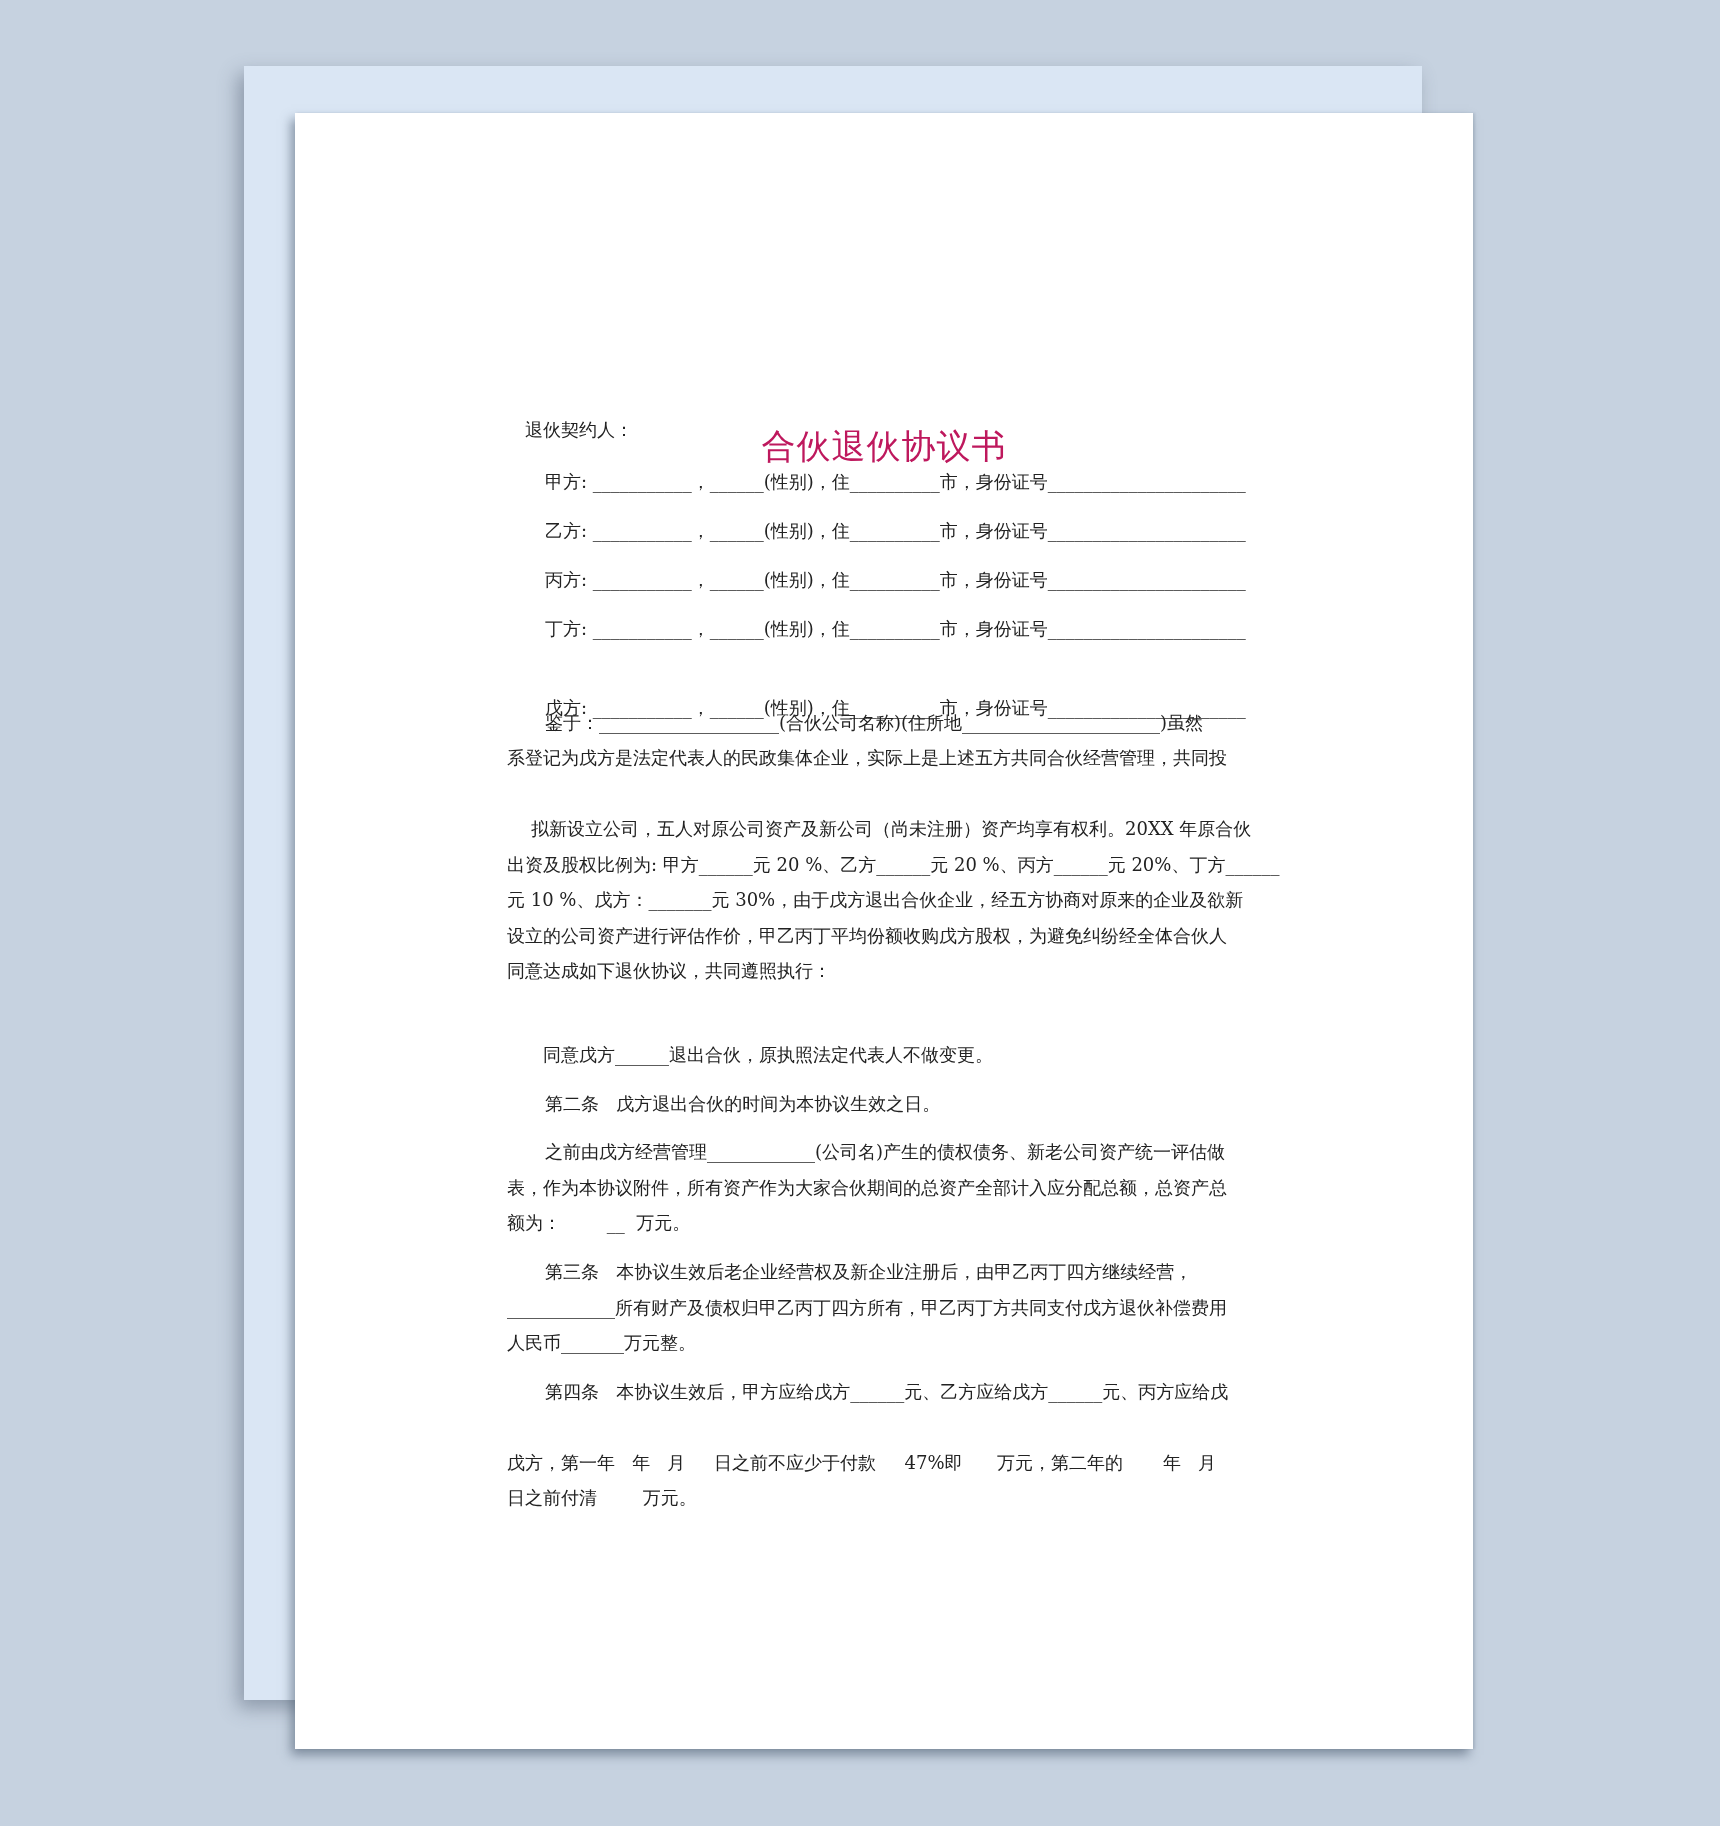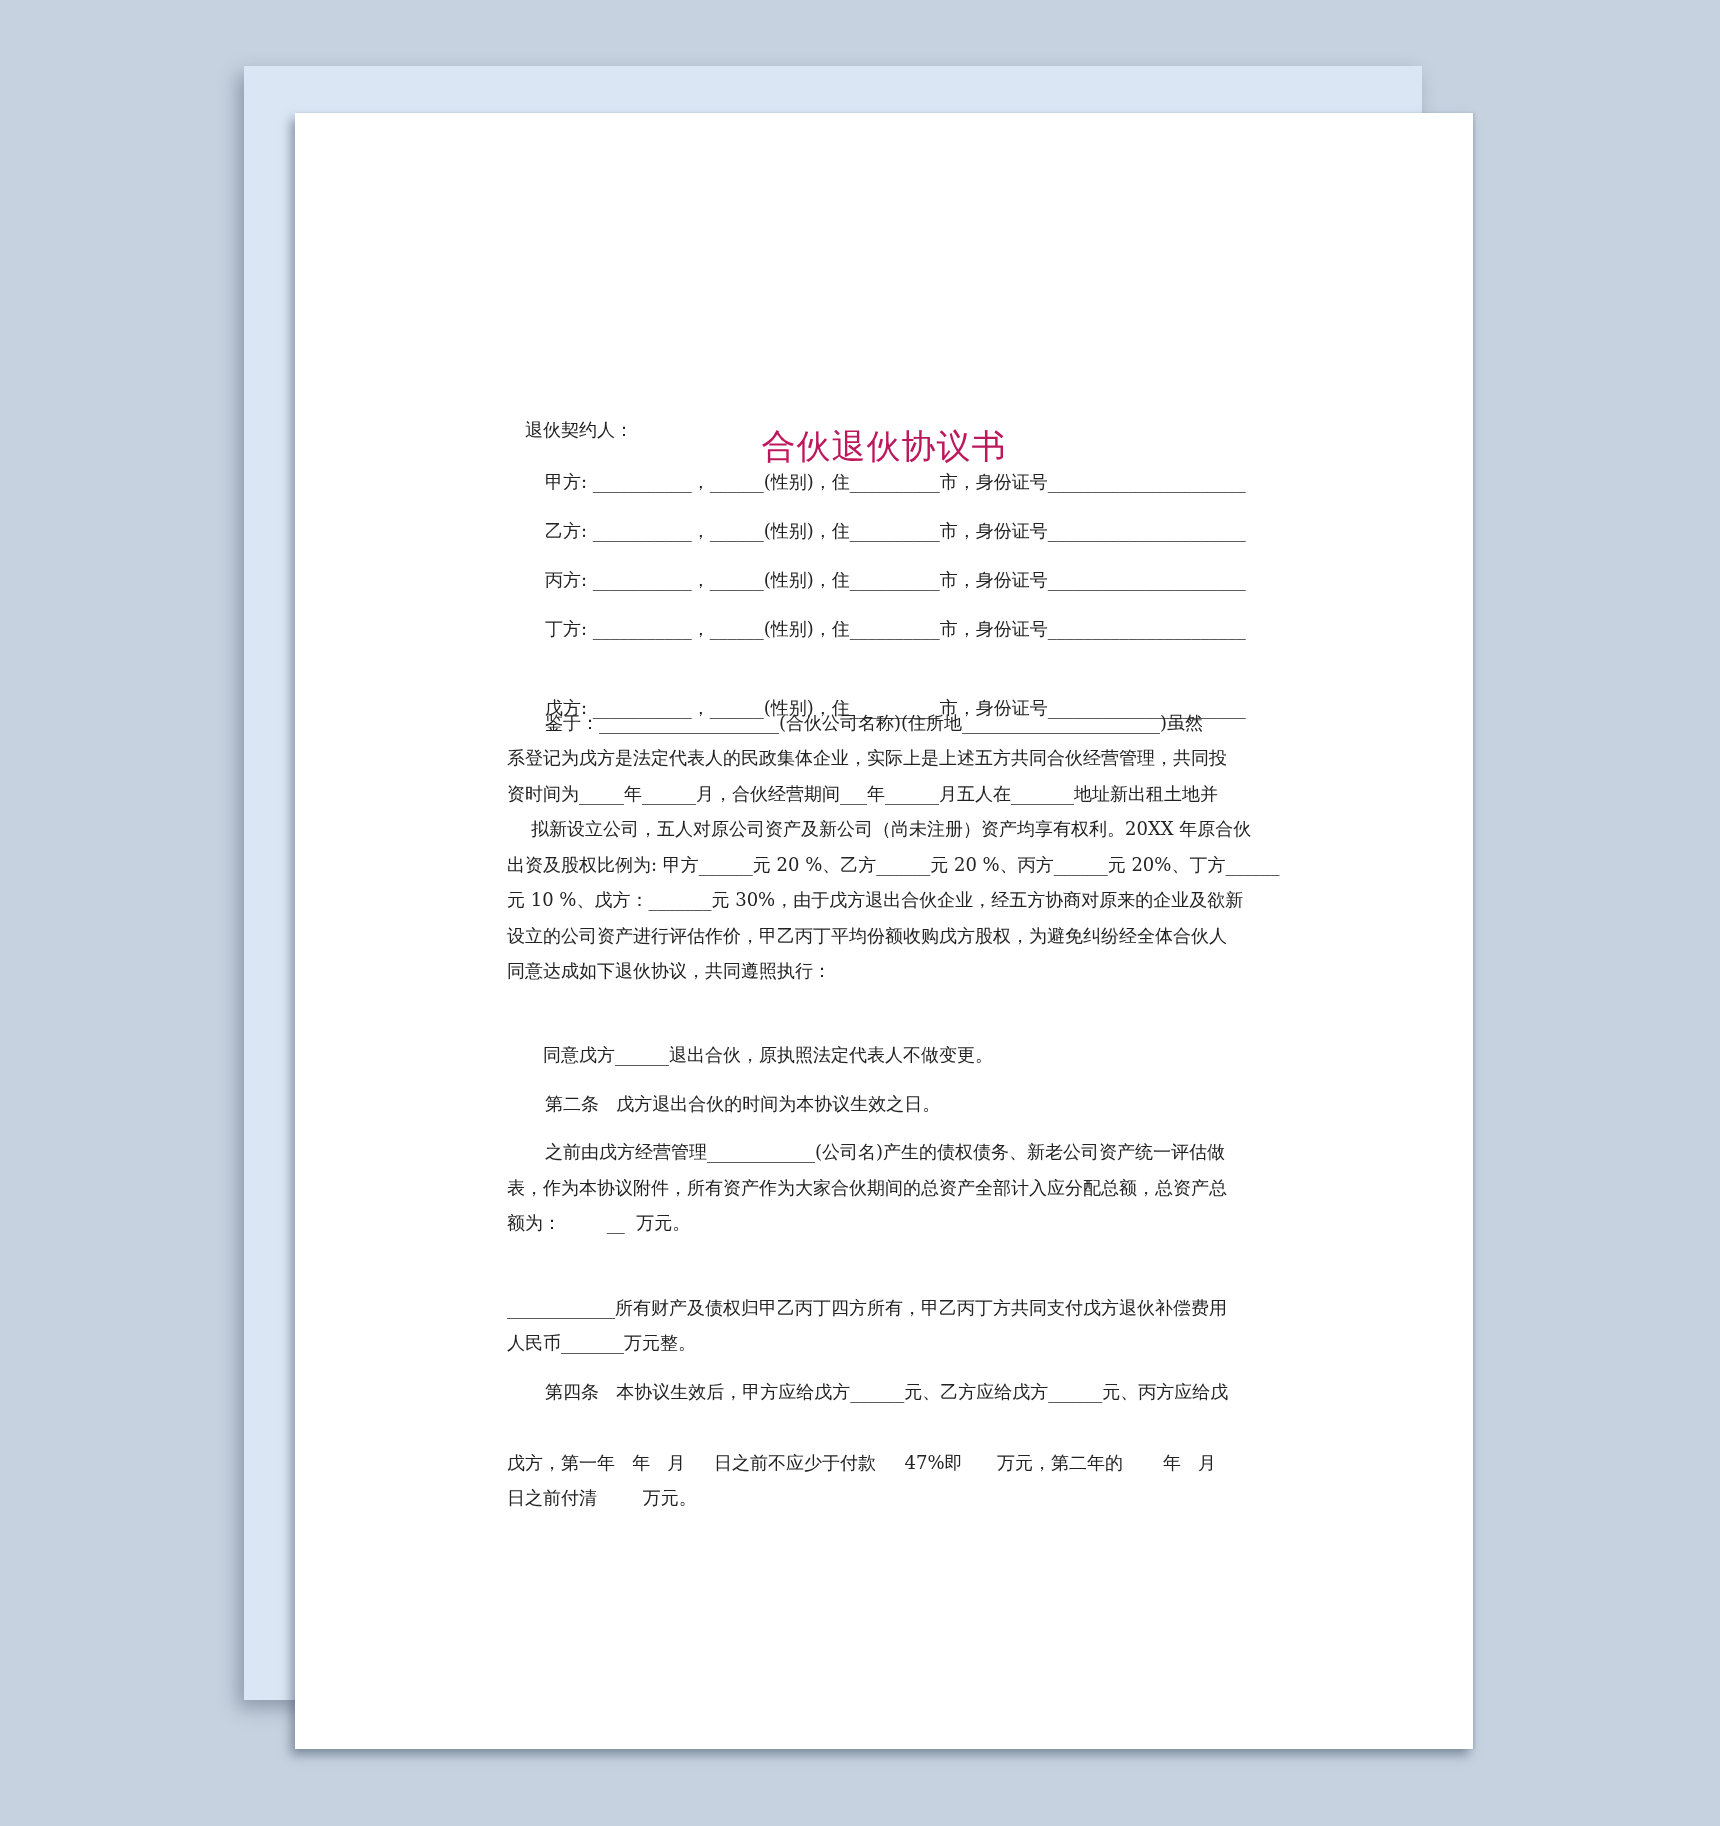--- a/index.html
+++ b/index.html
@@ -39,34 +39,34 @@
   <div class="line" style="left:230px; top:306px;">退伙契约人：</div>
 
   <div class="line" style="left:250px; top:358px;">甲方: ___________，______(性别)，住__________市，身份证号______________________</div>
   <div class="line" style="left:250px; top:407px;">乙方: ___________，______(性别)，住__________市，身份证号______________________</div>
   <div class="line" style="left:250px; top:456px;">丙方: ___________，______(性别)，住__________市，身份证号______________________</div>
   <div class="line" style="left:250px; top:505px;">丁方: ___________，______(性别)，住__________市，身份证号______________________</div>
   <div class="line" style="left:250px; top:554px;margin-top:30px;">戊方: ___________，______(性别)，住__________市，身份证号______________________</div>
 
   <div class="line" style="left:250px; top:599px;">鉴于：____________________(合伙公司名称)(住所地______________________)虽然</div>
   <div class="line" style="left:212px; top:634px;">系登记为戊方是法定代表人的民政集体企业，实际上是上述五方共同合伙经营管理，共同投</div>
-  <div class="line" style="left:212px; top:670px;">资时间为_____年______月，合伙经营期间___年______月五人在_______地址新出租土地并</div>
   <div class="line" style="left:212px; top:705px;margin-left:24px;">拟新设立公司，五人对原公司资产及新公司（尚未注册）资产均享有权利。20XX 年原合伙</div>
   <div class="line" style="left:212px; top:741px;">出资及股权比例为: 甲方______元 20 %、乙方______元 20 %、丙方______元 20%、丁方______</div>
   <div class="line" style="left:212px; top:776px;">元 10 %、戊方：_______元 30%，由于戊方退出合伙企业，经五方协商对原来的企业及欲新</div>
   <div class="line" style="left:212px; top:812px;">设立的公司资产进行评估作价，甲乙丙丁平均份额收购戊方股权，为避免纠纷经全体合伙人</div>
   <div class="line" style="left:212px; top:847px;">同意达成如下退伙协议，共同遵照执行：</div>
 
   <div class="line" style="left:212px; top:931px;margin-left:36px;">同意戊方______退出合伙，原执照法定代表人不做变更。</div>
 
   <div class="line" style="left:250px; top:980px;">第二条   戊方退出合伙的时间为本协议生效之日。</div>
 
   <div class="line" style="left:250px; top:1028px;">之前由戊方经营管理____________(公司名)产生的债权债务、新老公司资产统一评估做</div>
   <div class="line" style="left:212px; top:1064px;">表，作为本协议附件，所有资产作为大家合伙期间的总资产全部计入应分配总额，总资产总</div>
   <div class="line" style="left:212px; top:1099px;">额为：        __  万元。</div>
 
+  <div class="line" style="left:250px; top:1148px;">第三条   本协议生效后老企业经营权及新企业注册后，由甲乙丙丁四方继续经营，</div>
   <div class="line" style="left:212px; top:1184px;">____________所有财产及债权归甲乙丙丁四方所有，甲乙丙丁方共同支付戊方退伙补偿费用</div>
   <div class="line" style="left:212px; top:1219px;">人民币_______万元整。</div>
 
   <div class="line" style="left:250px; top:1268px;">第四条   本协议生效后，甲方应给戊方______元、乙方应给戊方______元、丙方应给戊</div>
   <div class="line" style="left:212px; top:1339px;">戊方，第一年   年   月     日之前不应少于付款     47%即      万元，第二年的       年   月</div>
   <div class="line" style="left:212px; top:1374px;">日之前付清        万元。</div>
 </div>
 
 </body></html>

